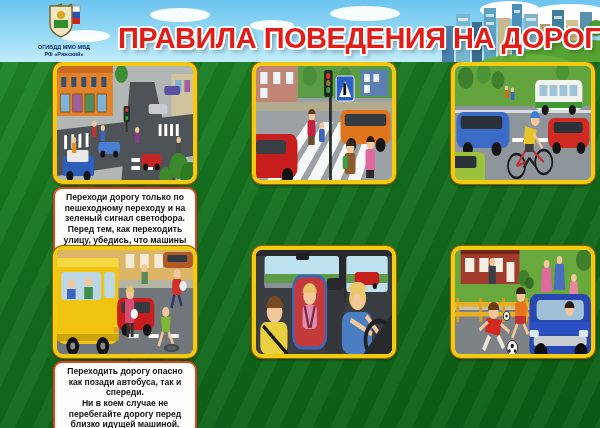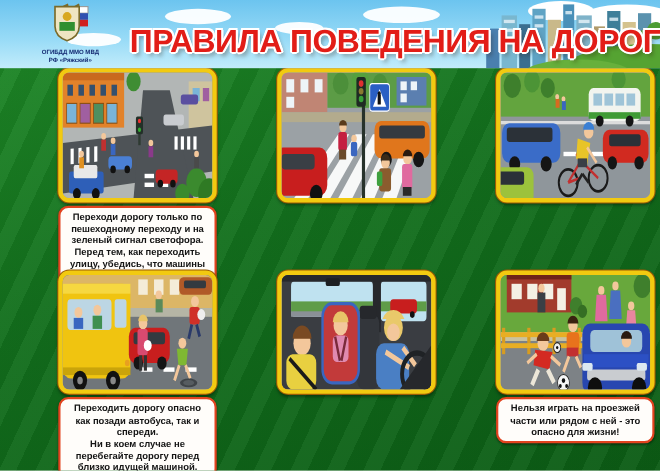--- a/index.html
+++ b/index.html
@@ -429,17 +429,16 @@
           <path d="M48,86 L40,100 M60,86 L68,98" stroke="#ece6d8" stroke-width="5"></path>
           <path d="M46,72 L34,80 M64,74 L76,82" stroke="#f3c79b" stroke-width="3.5"></path>
           <circle cx="80" cy="98" r="7.5" fill="#f6f6f6" stroke="#222" stroke-width="1"></circle>
           <circle cx="80" cy="96" r="2.2" fill="#111"></circle>
             <circle cx="76" cy="101" r="1.8" fill="#111"></circle>
             <circle cx="84" cy="101" r="1.8" fill="#111"></circle>
           <circle cx="72" cy="66" r="4.5" fill="#f0f0f0" stroke="#222" stroke-width="1"></circle>
             <circle cx="72" cy="66" r="1.5" fill="#111"></circle>
         </svg>
       </div>
-      <div class="caption">Нельзя играть на проезжей части или рядом с ней - это опасно для жизни!</div>
     </div>
 
   </div>
 </div>
 
 </body></html>

